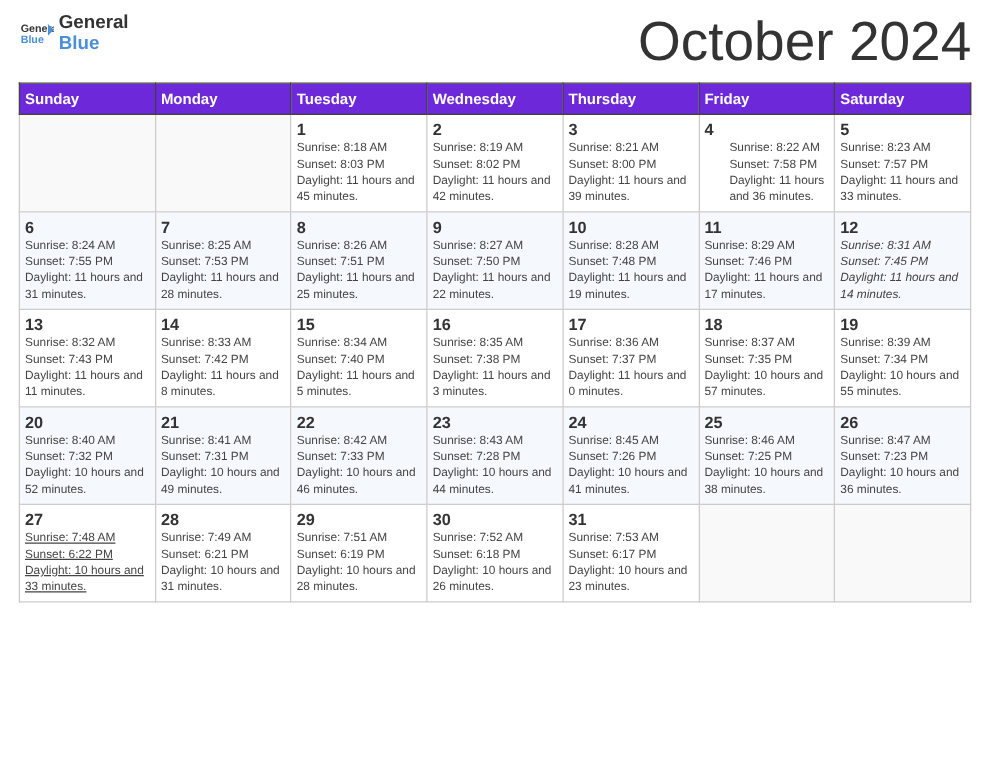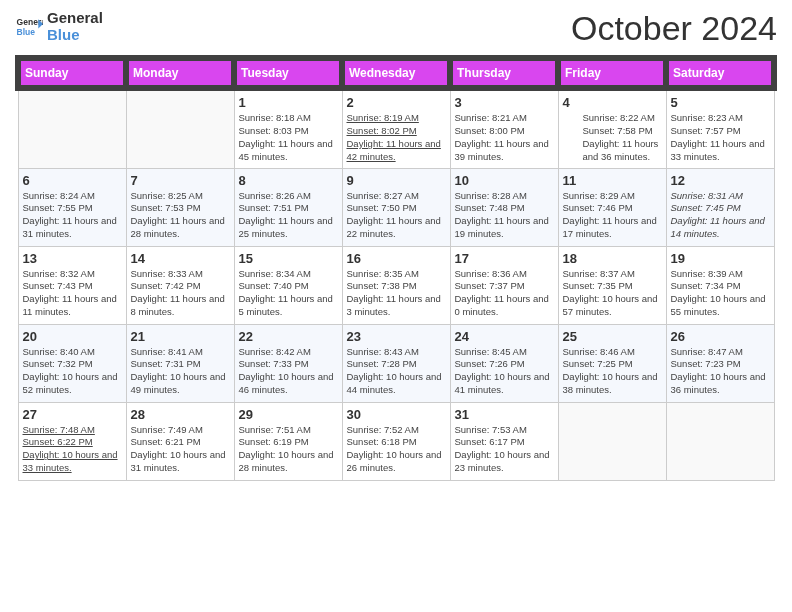--- a/index.html
+++ b/index.html
@@ -36,42 +36,42 @@
       color: #4a90d9;
     }
     .logo-icon {
       width: 28px;
       height: 28px;
     }
     .title-block {
       text-align: right;
     }
     .month-title {
-      font-size: 34px;
+      font-size: 44px;
       font-weight: 300;
       color: #333;
       line-height: 1.1;
     }
     .location-title {
       font-size: 14px;
       color: #555;
     }
     table {
       width: 100%;
       border-collapse: collapse;
       table-layout: fixed;
     }
     thead tr th {
-      background: #d946ef;
+      background: #6d28d9;
       color: #fff;
       font-size: 12px;
       font-weight: bold;
       padding: 5px 4px;
       text-align: left;
-      border: 6px solid #404040;
+      border: 1px solid #404040;
     }
     tbody tr td {
       border: 1px solid #ccc;
       vertical-align: top;
       padding: 4px 4px 4px 4px;
       font-size: 10px;
       color: #333;
       height: 78px;
       background: #fff;
     }
@@ -134,21 +134,21 @@
           <td class="empty-cell"></td>
           <td class="empty-cell"></td>
           <td>
             <span class="day-number">1</span>
             <div class="cell-text" style="white-space: pre-line;">Sunrise: 8:18 AM
 Sunset: 8:03 PM
 Daylight: 11 hours and 45 minutes.</div>
           </td>
           <td>
             <span class="day-number">2</span>
-            <div class="cell-text" style="white-space: pre-line; text-decoration: underline;">Sunrise: 8:19 AM
+            <div class="cell-text" style="white-space: pre-line;">Sunrise: 8:19 AM
 Sunset: 8:02 PM
 Daylight: 11 hours and 42 minutes.</div>
           </td>
           <td>
             <span class="day-number">3</span>
             <div class="cell-text" style="white-space: pre-line;">Sunrise: 8:21 AM
 Sunset: 8:00 PM
 Daylight: 11 hours and 39 minutes.</div>
           </td>
           <td>

